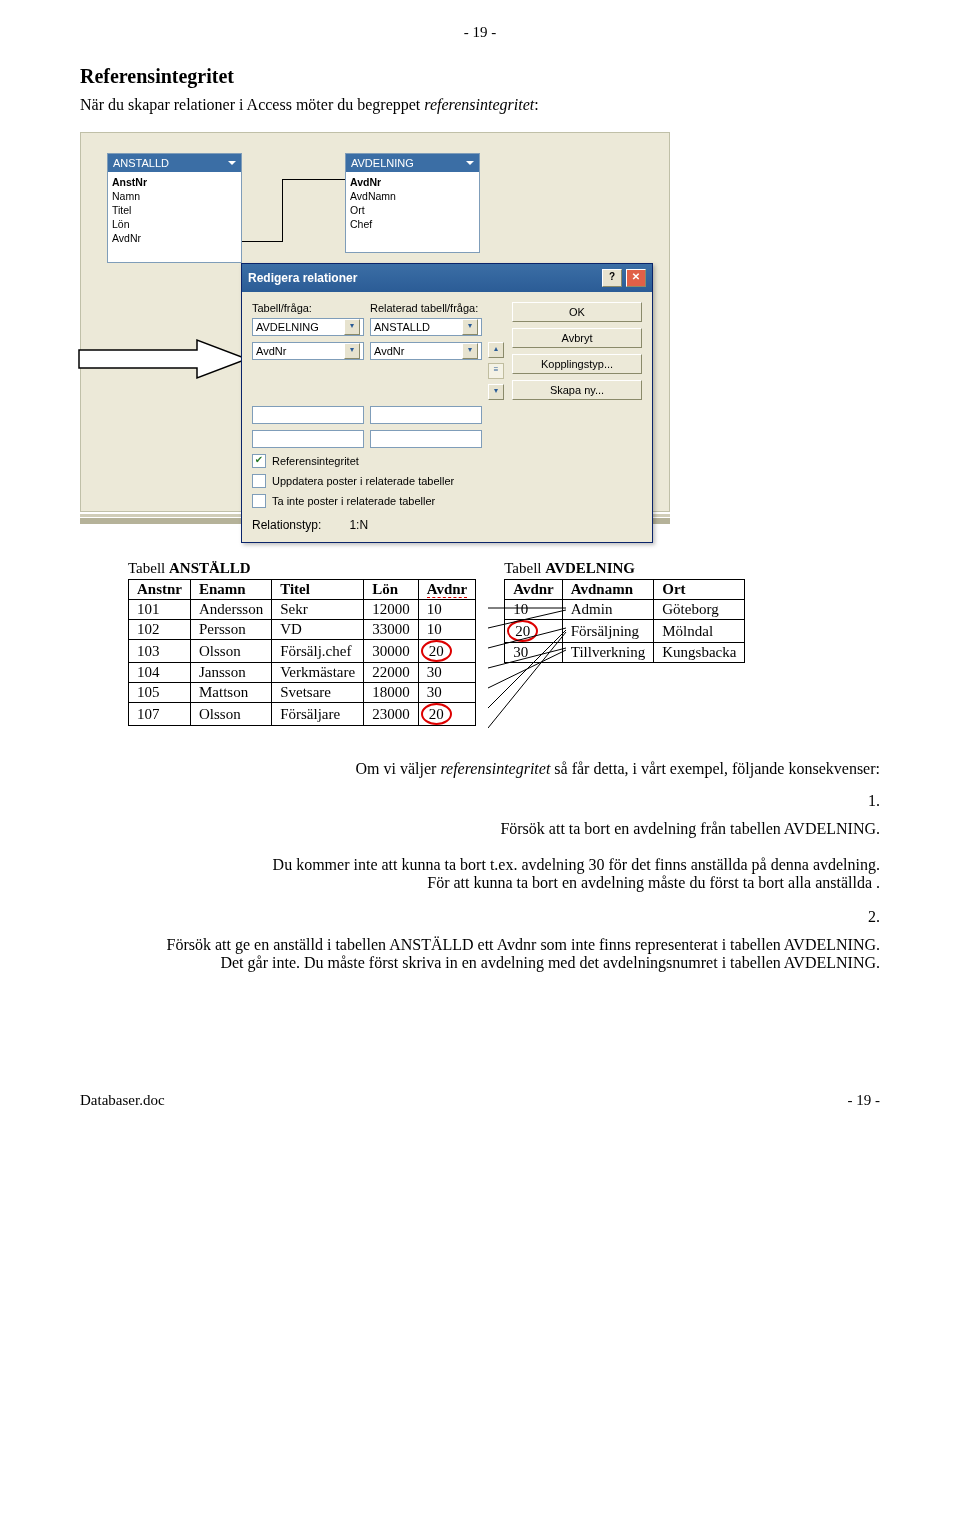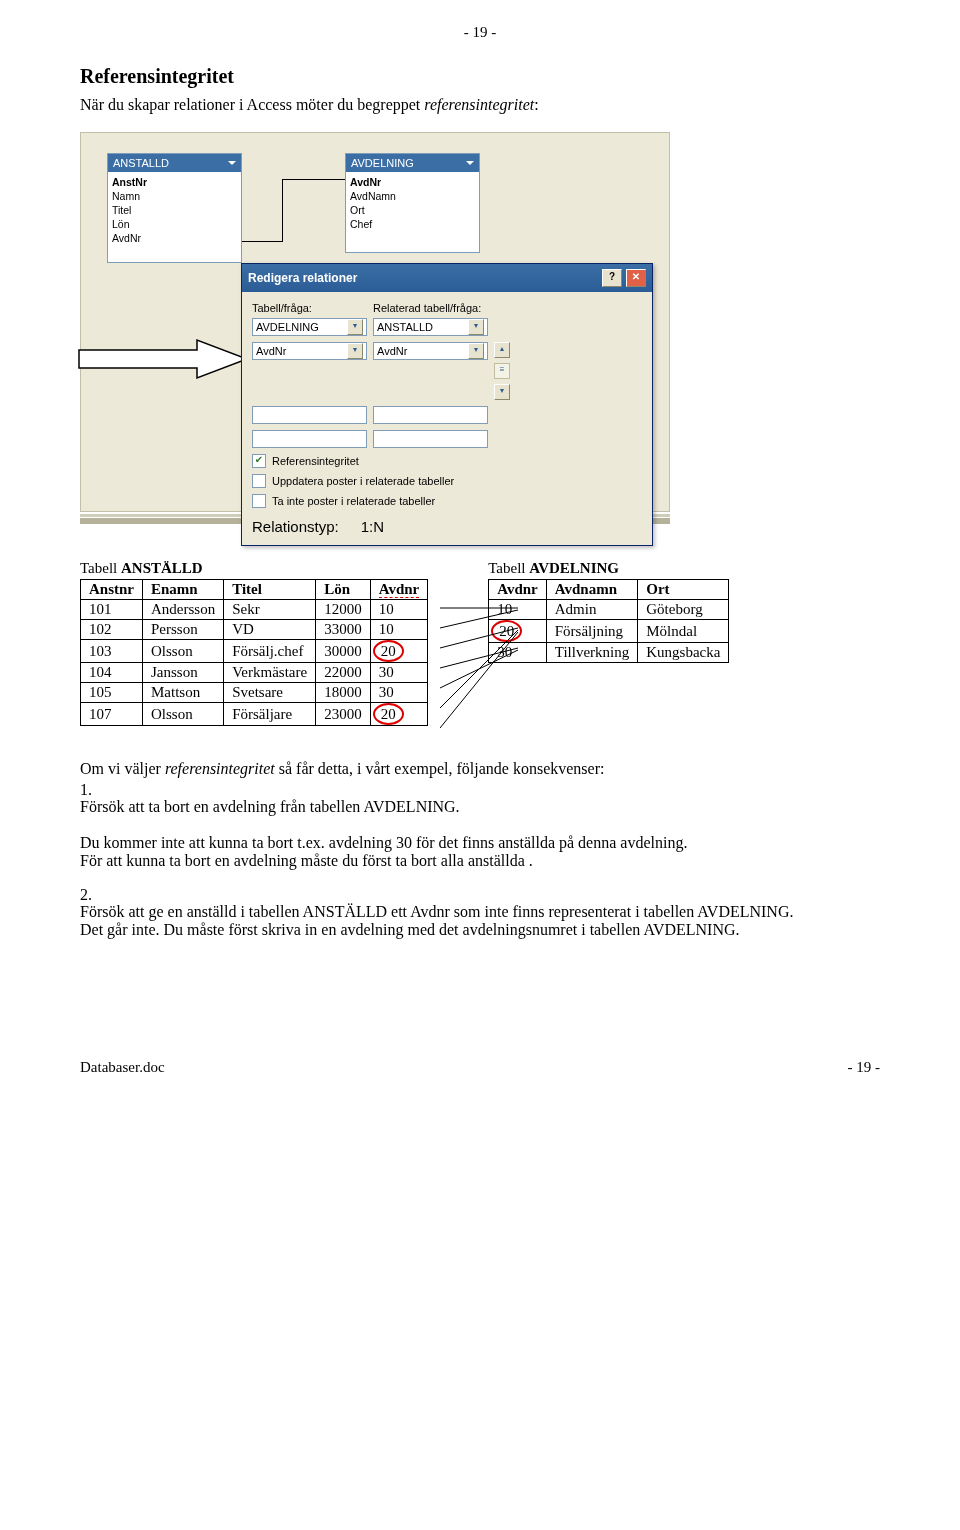--- a/index.html
+++ b/index.html
@@ -113,21 +113,21 @@
     border-right-color: #8a8a6a;
     border-bottom-color: #8a8a6a;
     color: #000;
     font-family: Arial, sans-serif;
     font-size: 10px;
     text-align: center;
     line-height: 14px;
   }
   .tbtn.red { background: #e06048; color: #fff; }
   .dlg-body {
-    padding: 10px 4px 10px 10px;
+    padding: 10px 10px 10px 10px;
     display: grid;
     grid-template-columns: 1fr 130px;
     gap: 10px;
     position: relative;
   }
   .dlg-left { }
   .dlg-labels {
     display: grid;
     grid-template-columns: 1fr 1fr 14px;
     gap: 6px;
@@ -182,22 +182,22 @@
     width: 12px; height: 12px;
     background: #fff;
     border: 1px solid #7f9db9;
     font-size: 10px;
     line-height: 10px;
     text-align: center;
     color: #2b7a2b;
   }
   .rel-row {
     display: flex;
-    gap: 22px;
-    font-size: 15px;
+    gap: 28px;
+    font-size: 12px;
     margin-top: 10px;
   }
   .dlg-right { display: flex; flex-direction: column; gap: 6px; }
   .dlg-btn {
     background: #ece9d8;
     border: 1px solid #fff;
     border-right-color: #8a8a6a;
     border-bottom-color: #8a8a6a;
     padding: 3px 0;
     text-align: center;
@@ -220,24 +220,25 @@
     left: -4px;
     top: 205px;
     width: 172px;
     height: 42px;
   }
 
   
   .tables-row {
     margin-top: 36px;
     display: flex;
-    gap: 60px;
+    gap: 28px;
     align-items: flex-start;
     position: relative;
     font-size: 15px;
+    margin-left: 48px;
   }
   .tbl-label { margin-bottom: 2px; }
   table.dbt {
     border-collapse: collapse;
     font-family: "Times New Roman", serif;
   }
   table.dbt th, table.dbt td {
     border: 1px solid #000;
     padding: 1px 8px;
     font-size: 15px;
@@ -250,21 +251,21 @@
     border: 2px solid #d00;
     border-radius: 50%;
     padding: 0 6px;
     line-height: 18px;
     text-align: right;
   }
   .link-svg {
     position: absolute;
     pointer-events: none;
   }
-  .body-text p { margin: 3px 0; }
+  .body-text p { margin: 14px 0; text-align: right; }
   .body-text { margin-top: 34px; font-size: 16px; }
   .footer {
     display: flex;
     justify-content: space-between;
     font-size: 15px;
     margin-top: 120px;
   }
 </style>
 </head>
 <body>
@@ -377,20 +378,26 @@
               <span class="chk"></span>
               <span>Ta inte poster i relaterade tabeller</span>
             </div>
 
             <div class="rel-row">
               <span>Relationstyp:</span>
               <span>1:N</span>
             </div>
           </div>
 
+          <div class="dlg-right">
+            <div class="dlg-btn">OK</div>
+            <div class="dlg-btn">Avbryt</div>
+            <div class="dlg-btn">Kopplingstyp...</div>
+            <div class="dlg-btn">Skapa ny...</div>
+          </div>
         </div>
       </div>
     </div>
     <div class="shot-hr"></div>
     <div class="shot-hr2"></div>
   </div>
 
   <div class="tables-row">
     <div style="position:relative;">
       <div class="tbl-label">

